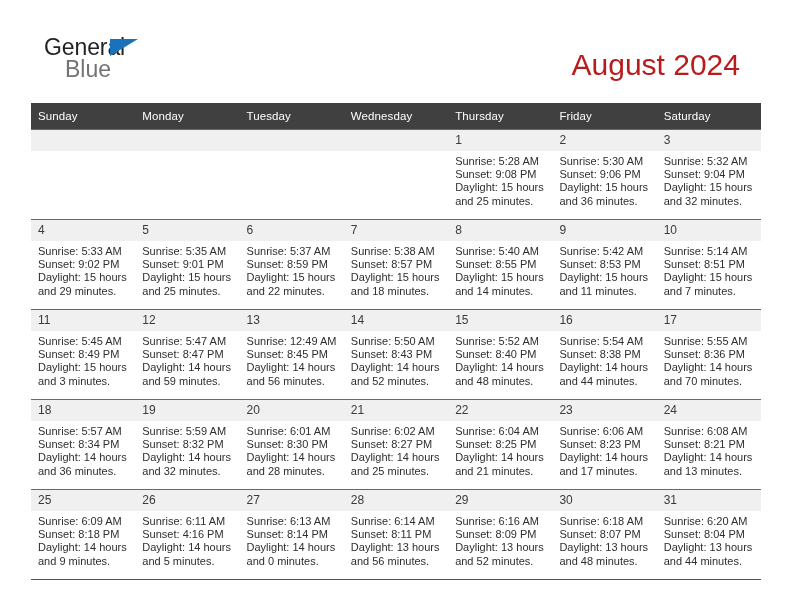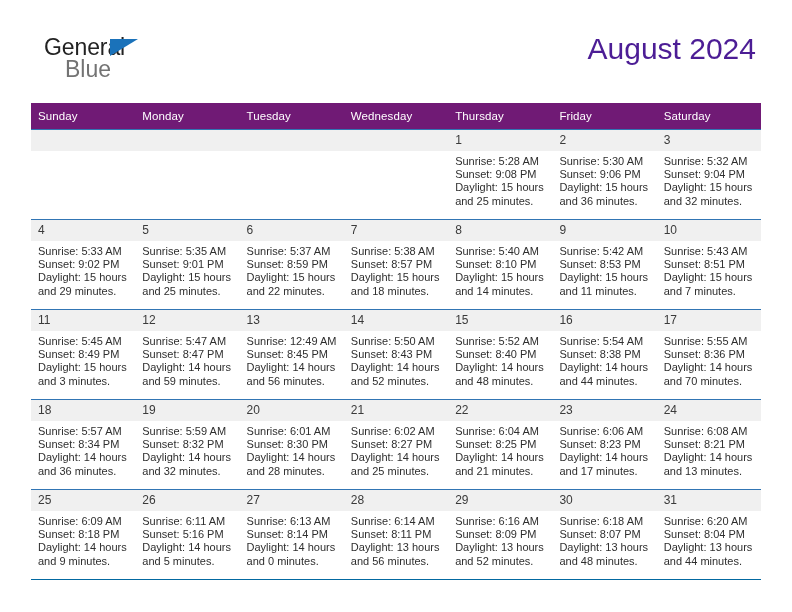--- a/index.html
+++ b/index.html
@@ -69,23 +69,23 @@
 
   .title-block {
     position: absolute;
     right: 0;
     top: 0;
     text-align: right;
   }
   .cal-title {
     font-size: 30px;
     line-height: 38px;
-    color: #4c1d95;
+    color: #b91c1c;
     font-weight: normal;
-    margin: 0;
+    margin: 16px;
     white-space: nowrap;
   }
   .cal-subtitle {
     font-size: 14.5px;
     line-height: 20px;
     color: #2b2b2b;
     margin: 4px 0 0 0;
     white-space: nowrap;
   }
 
@@ -94,21 +94,21 @@
     position: absolute;
     left: 31px;
     top: 103px;
     width: 730px;
     border-collapse: collapse;
     table-layout: fixed;
   }
   .calendar col { width: 104.28px; }
 
   thead th {
-    background: #701a75;
+    background: #404040;
     color: #ffffff;
     font-size: 11.5px;
     font-weight: normal;
     text-align: left;
     padding: 6px 0 6px 7px;
     height: 14px;
     vertical-align: middle;
     letter-spacing: 0.1px;
   }
 
@@ -285,42 +285,42 @@
                 <div>Daylight: 15 hours</div>
                 <div>and 18 minutes.</div>
               </div>
             </div>
           </td>
           <td>
             <div class="cell-inner">
               <div class="daynum">8</div>
               <div class="cell-info">
                 <div>Sunrise: 5:40 AM</div>
-                <div>Sunset: 8:10 PM</div>
+                <div>Sunset: 8:55 PM</div>
                 <div>Daylight: 15 hours</div>
                 <div>and 14 minutes.</div>
               </div>
             </div>
           </td>
           <td>
             <div class="cell-inner">
               <div class="daynum">9</div>
               <div class="cell-info">
                 <div>Sunrise: 5:42 AM</div>
                 <div>Sunset: 8:53 PM</div>
                 <div>Daylight: 15 hours</div>
                 <div>and 11 minutes.</div>
               </div>
             </div>
           </td>
           <td>
             <div class="cell-inner">
               <div class="daynum">10</div>
               <div class="cell-info">
-                <div>Sunrise: 5:43 AM</div>
+                <div>Sunrise: 5:14 AM</div>
                 <div>Sunset: 8:51 PM</div>
                 <div>Daylight: 15 hours</div>
                 <div>and 7 minutes.</div>
               </div>
             </div>
           </td>
         </tr>
         <tr>
           <td>
             <div class="cell-inner">
@@ -489,21 +489,21 @@
                 <div>Daylight: 14 hours</div>
                 <div>and 9 minutes.</div>
               </div>
             </div>
           </td>
           <td>
             <div class="cell-inner">
               <div class="daynum">26</div>
               <div class="cell-info">
                 <div>Sunrise: 6:11 AM</div>
-                <div>Sunset: 5:16 PM</div>
+                <div>Sunset: 4:16 PM</div>
                 <div>Daylight: 14 hours</div>
                 <div>and 5 minutes.</div>
               </div>
             </div>
           </td>
           <td>
             <div class="cell-inner">
               <div class="daynum">27</div>
               <div class="cell-info">
                 <div>Sunrise: 6:13 AM</div>

